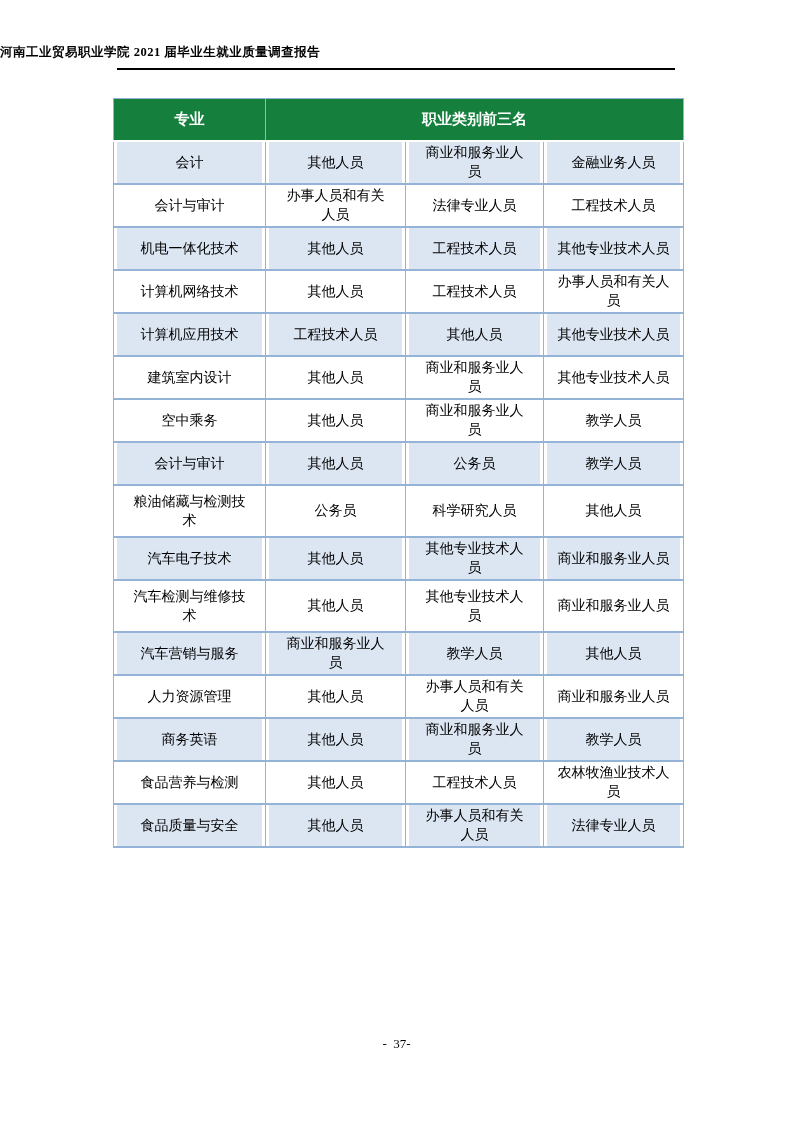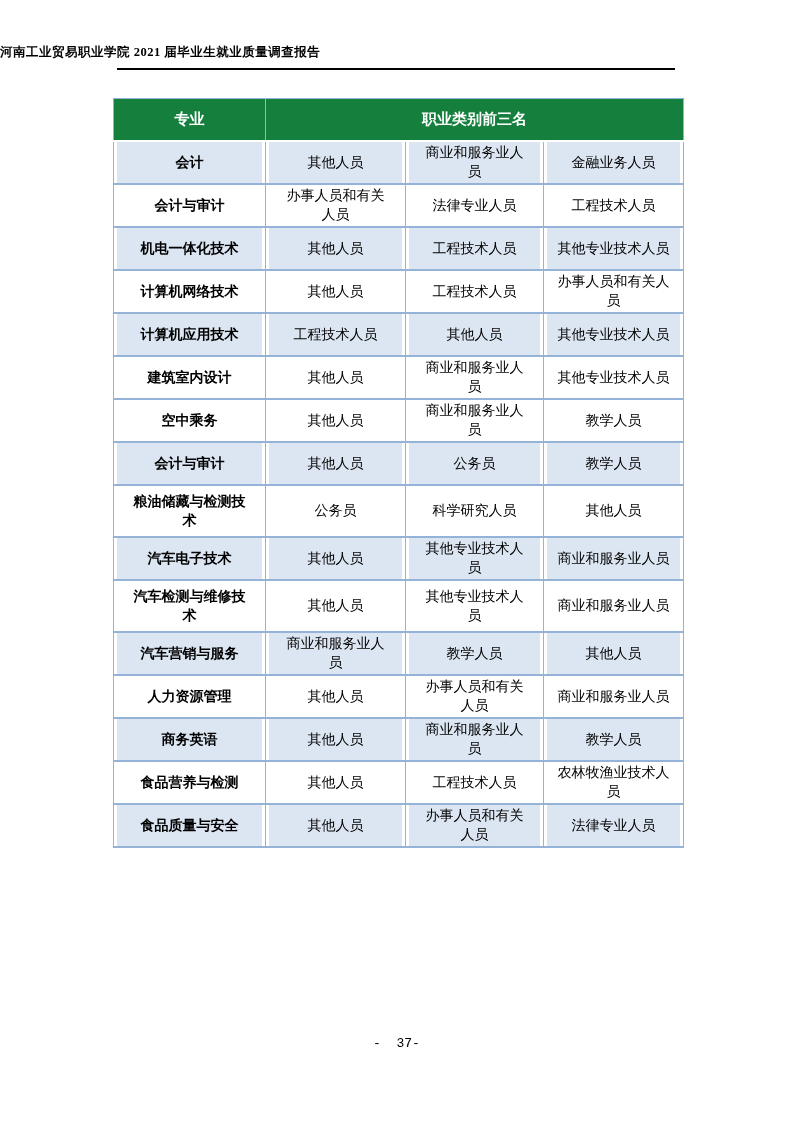--- a/index.html
+++ b/index.html
@@ -53,32 +53,32 @@
     line-height: 19px;
     border: 1px solid #95B3D7;
     border-top-width: 2px;
     border-bottom-width: 2px;
     background: #ffffff;
   }
   .emp-table tbody tr.shaded td {
     background: #DCE6F2;
     box-shadow: inset 3px 0 0 #ffffff, inset -3px 0 0 #ffffff;
   }
-  .emp-table tbody td.major { font-weight: bold; padding: 6px 16px; text-align: center; }
+  .emp-table tbody td.major { font-weight: normal; padding: 6px 16px; text-align: center; }
   .emp-table tbody td.occ1  { padding: 0 18px; }
   .emp-table tbody td.occ2  { padding: 0 17px; }
   .emp-table tbody td.occ3  { padding: 0 11px; }
 
   
   .page-footer {
     position: absolute; top: 1036px; left: 0; width: 793px;
     text-align: center;
     font-size: 13px;
     white-space: pre;
-    font-family: Liberation Mono, monospace;
+    font-family: Liberation Serif, serif;
   }
 </style>
 </head>
 <body>
 
 <div class="page">
 
   <div class="doc-header">河南工业贸易职业学院 2021 届毕业生就业质量调查报告</div>
 
   <div class="header-rule"></div>

